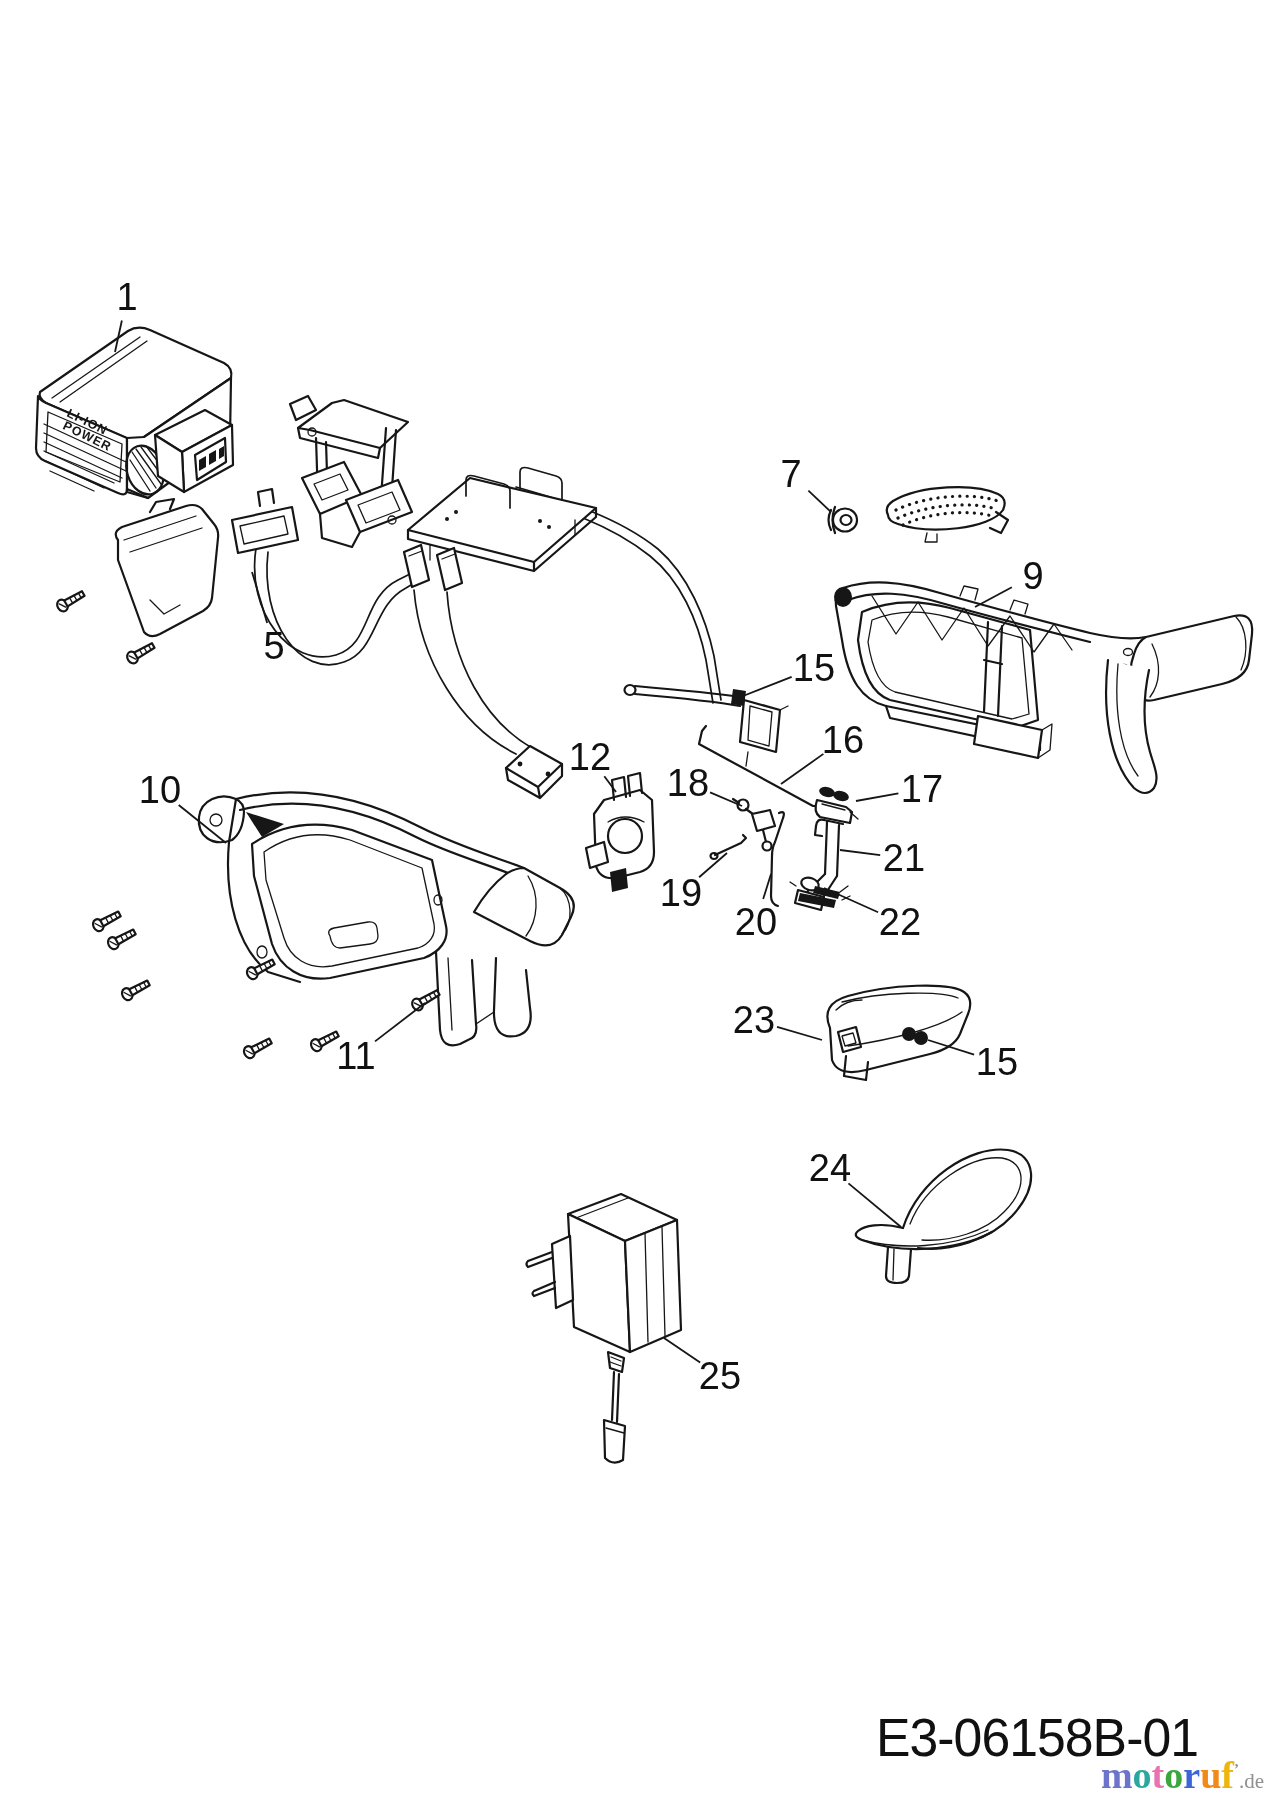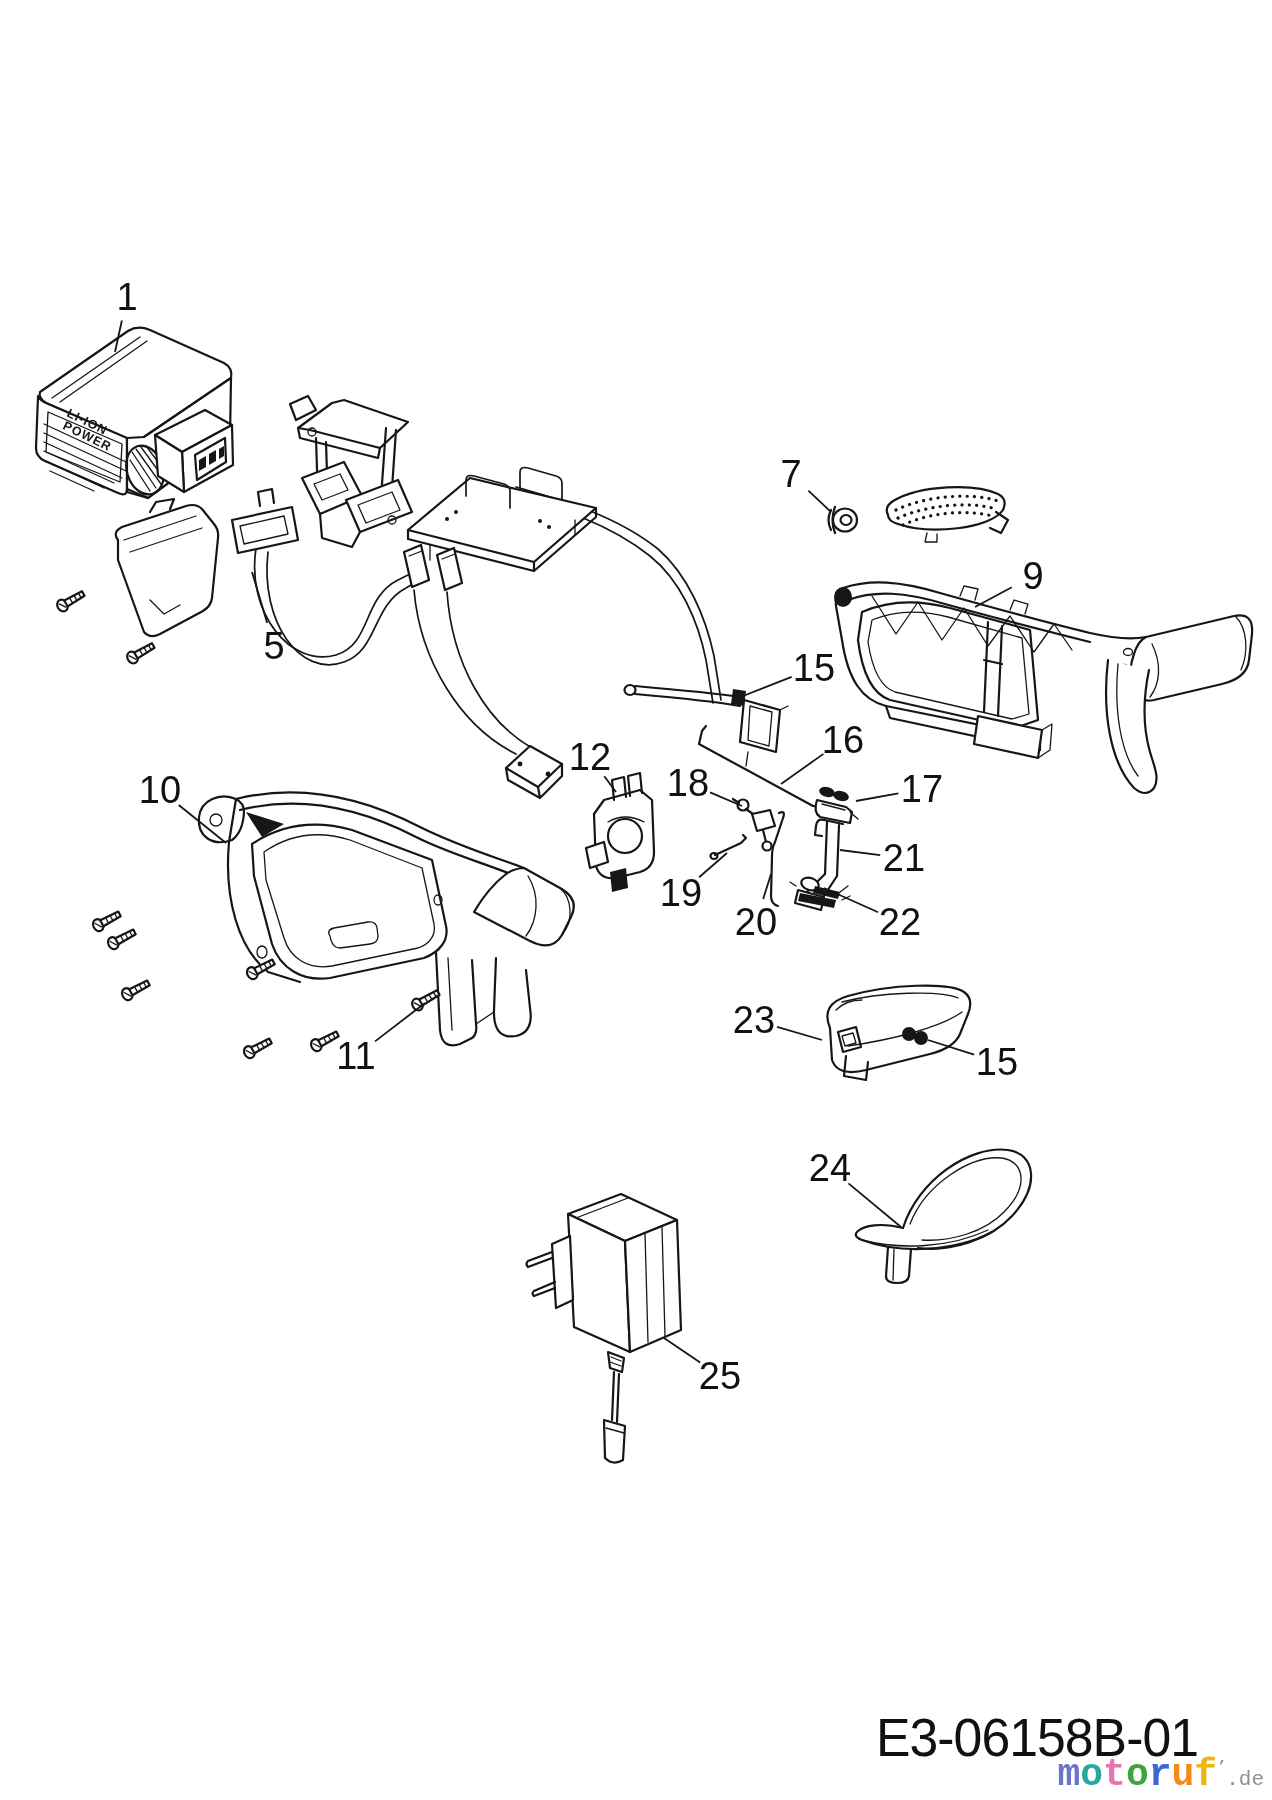--- a/index.html
+++ b/index.html
@@ -9,21 +9,21 @@
   .ln{fill:none;stroke:#161616;stroke-width:2.2;stroke-linejoin:round;stroke-linecap:round;}
   .fw{fill:#ffffff;}
   .thin{stroke-width:1.3;}
   .mid{stroke-width:1.7;}
   .dark{fill:#161616;stroke:none;}
   .dots{fill:none;stroke:#161616;stroke-width:3.2;stroke-dasharray:0.1 7.2;stroke-linecap:round;}
   .pn{font-family:"Liberation Sans",sans-serif;font-size:38px;fill:#111;text-anchor:middle;}
   .leader{stroke:#161616;stroke-width:1.8;fill:none;}
   #code-text{font-family:"Liberation Sans",sans-serif;font-size:54px;fill:#111;text-anchor:middle;letter-spacing:-1px;}
   .bat-label{font-family:"Liberation Sans",sans-serif;font-size:12.5px;font-weight:bold;fill:#161616;letter-spacing:1px;}
-  #watermark{position:absolute;right:8px;bottom:6px;font-family:Liberation Mono, monospace;
+  #watermark{position:absolute;right:8px;bottom:6px;font-family:Liberation Serif, serif;
              font-weight:700;font-size:38px;line-height:1;white-space:nowrap;}
   #watermark .suffix{font-size:21px;font-weight:400;}
   #watermark .tick{font-size:15px;vertical-align:14px;}
 </style>
 </head>
 <body>
 
 <div id="stage">
 <svg id="diagram-svg" width="1272" height="1800" viewBox="0 0 1272 1800">
 

